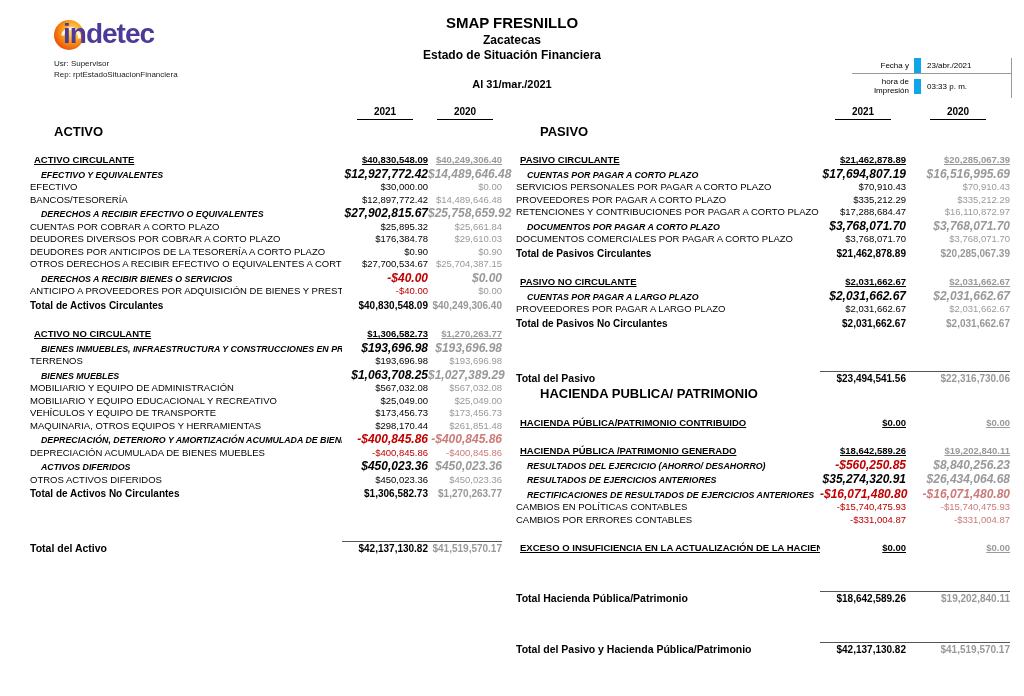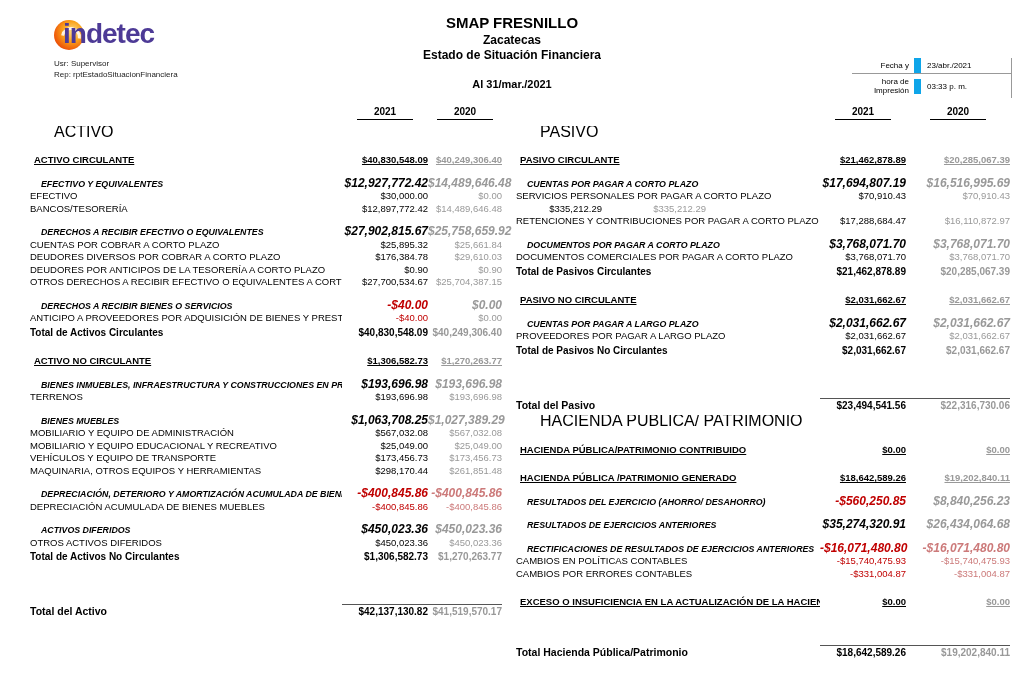--- a/index.html
+++ b/index.html
@@ -46,27 +46,27 @@
   .a2 { color:#999999; }
   .a1.neg { color:#c00000; }
   .a2.neg { color:#cc7a7a; }
 
   .year-hdr { margin-bottom:3px; }
   .yhwrap { display:flex; justify-content:center;align-items:center; }
   .yh { display:inline-block; width:56px; text-align:center; font-size:10px; font-weight:bold;
         color:#000; border-bottom:1px solid #000; }
 
   .section { margin:3px 0 1px; }
-  .section .lab { font-weight:normal; font-size:16px; padding-left:24px; }
+  .section .lab { font-weight:bold; font-size:13px; padding-left:24px; }
 
   .group { margin-top:16px; }
   .group .lab { font-weight:bold; text-decoration:underline; padding-left:4px; }
   .group .a1, .group .a2 { font-weight:bold; text-decoration:underline; }
 
-  .subgroup { margin-top:10px; }
+  .subgroup { margin-top:1px; }
   .subgroup .lab { font-weight:bold; font-style:italic; font-size:8.8px; padding-left:11px; }
   .subgroup .a1, .subgroup .a2 { font-weight:bold; font-style:italic; font-size:12px; }
 
   .total { margin:2px 0 4px; }
   .total .lab, .total .a1, .total .a2 { font-weight:bold; font-size:10px; }
 
   .grandtotal { margin-top:24px; }
   .grandtotal .lab { font-weight:bold; font-size:10.5px; }
   .grandtotal .a1, .grandtotal .a2 { font-weight:bold; font-size:10px; border-top:1px solid #555; padding-top:1px; }
 
@@ -283,20 +283,21 @@
             <span class="lab">CUENTAS POR PAGAR A CORTO PLAZO</span>
             <span class="a1">$17,694,807.19</span>
             <span class="a2">$16,516,995.69</span>
           </div>
           <div class="row detail">
             <span class="lab">SERVICIOS PERSONALES POR PAGAR A CORTO PLAZO</span>
             <span class="a1">$70,910.43</span>
             <span class="a2">$70,910.43</span>
           </div>
           <div class="row detail">
+            <span class="lab">PROVEEDORES POR PAGAR A CORTO PLAZO</span>
             <span class="a1">$335,212.29</span>
             <span class="a2">$335,212.29</span>
           </div>
           <div class="row detail">
             <span class="lab">RETENCIONES Y CONTRIBUCIONES POR PAGAR A CORTO PLAZO</span>
             <span class="a1">$17,288,684.47</span>
             <span class="a2">$16,110,872.97</span>
           </div>
           <div class="row subgroup">
             <span class="lab">DOCUMENTOS POR PAGAR A CORTO PLAZO</span>

